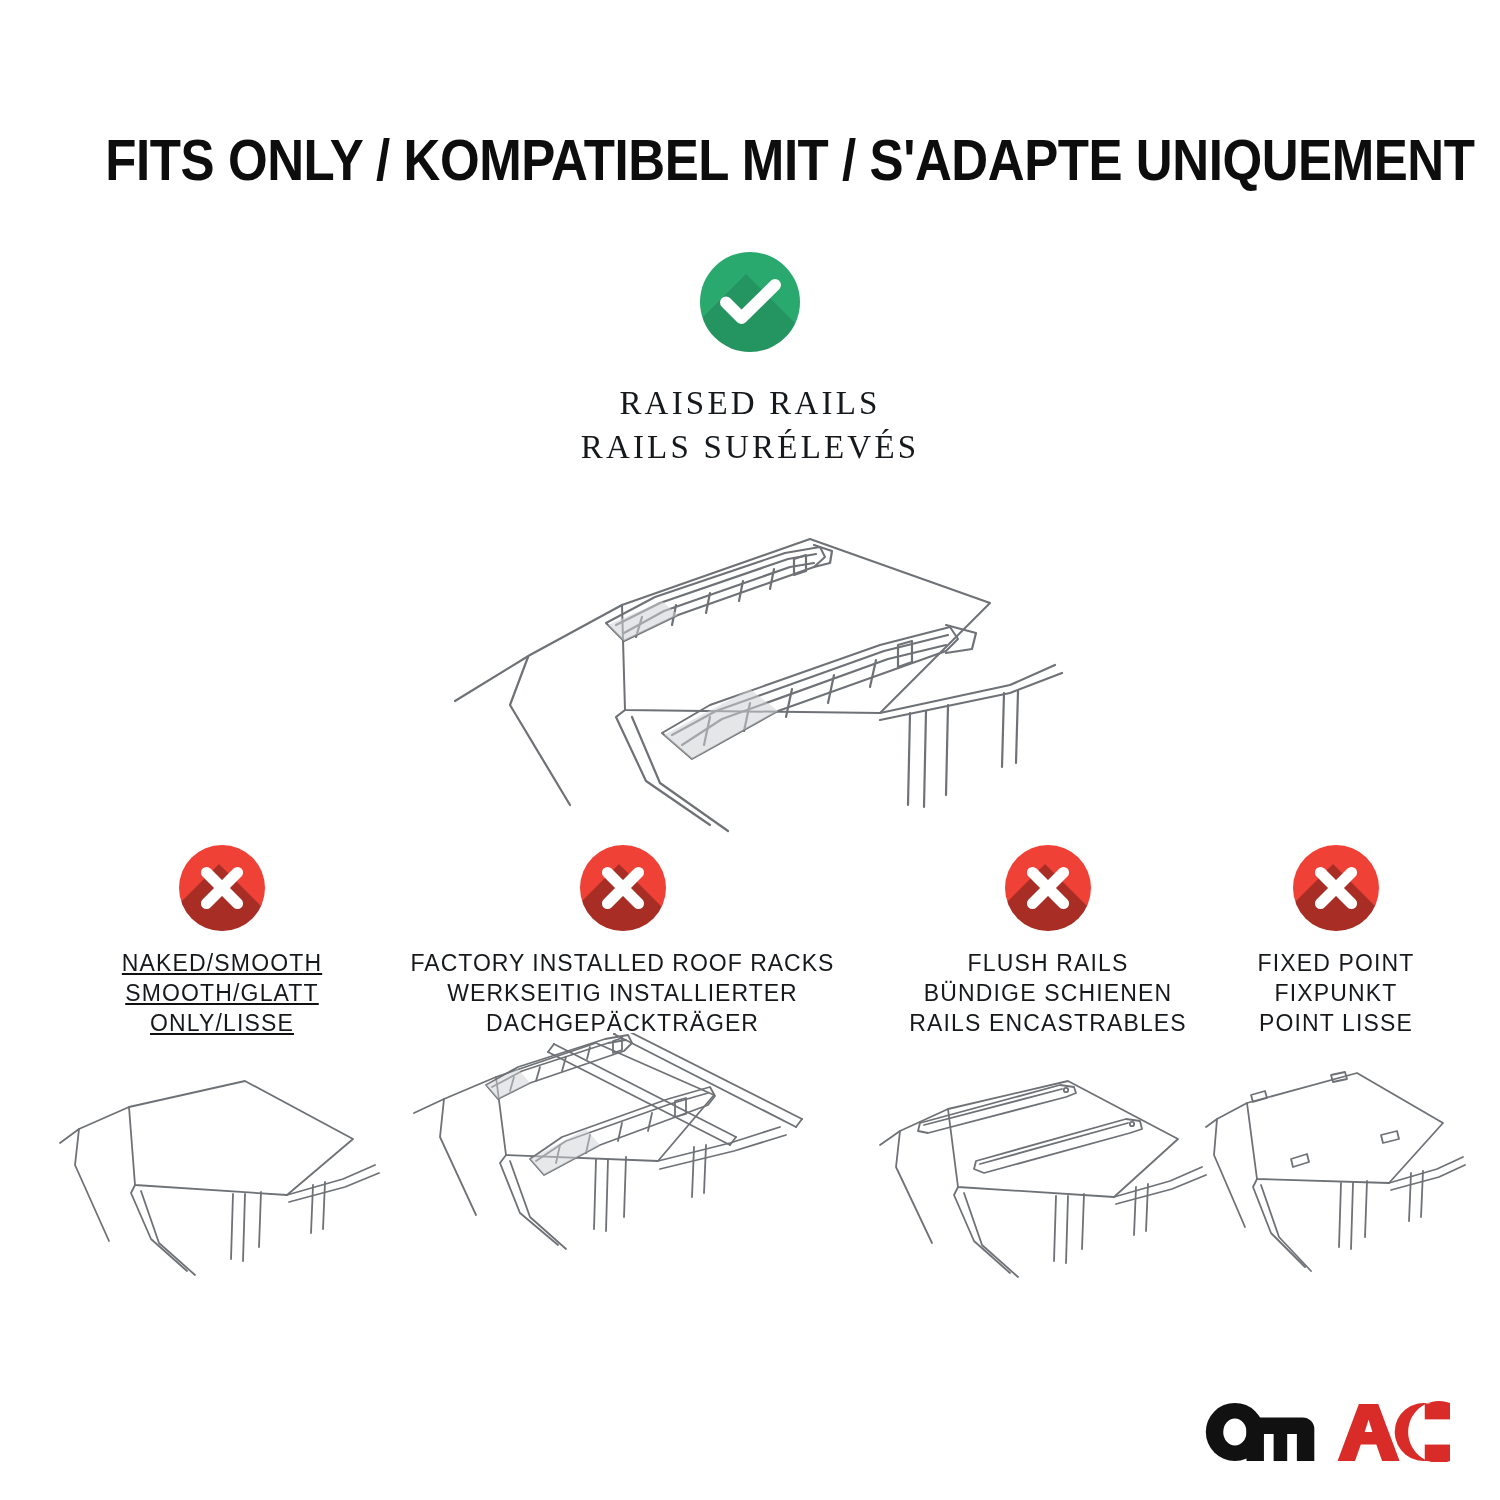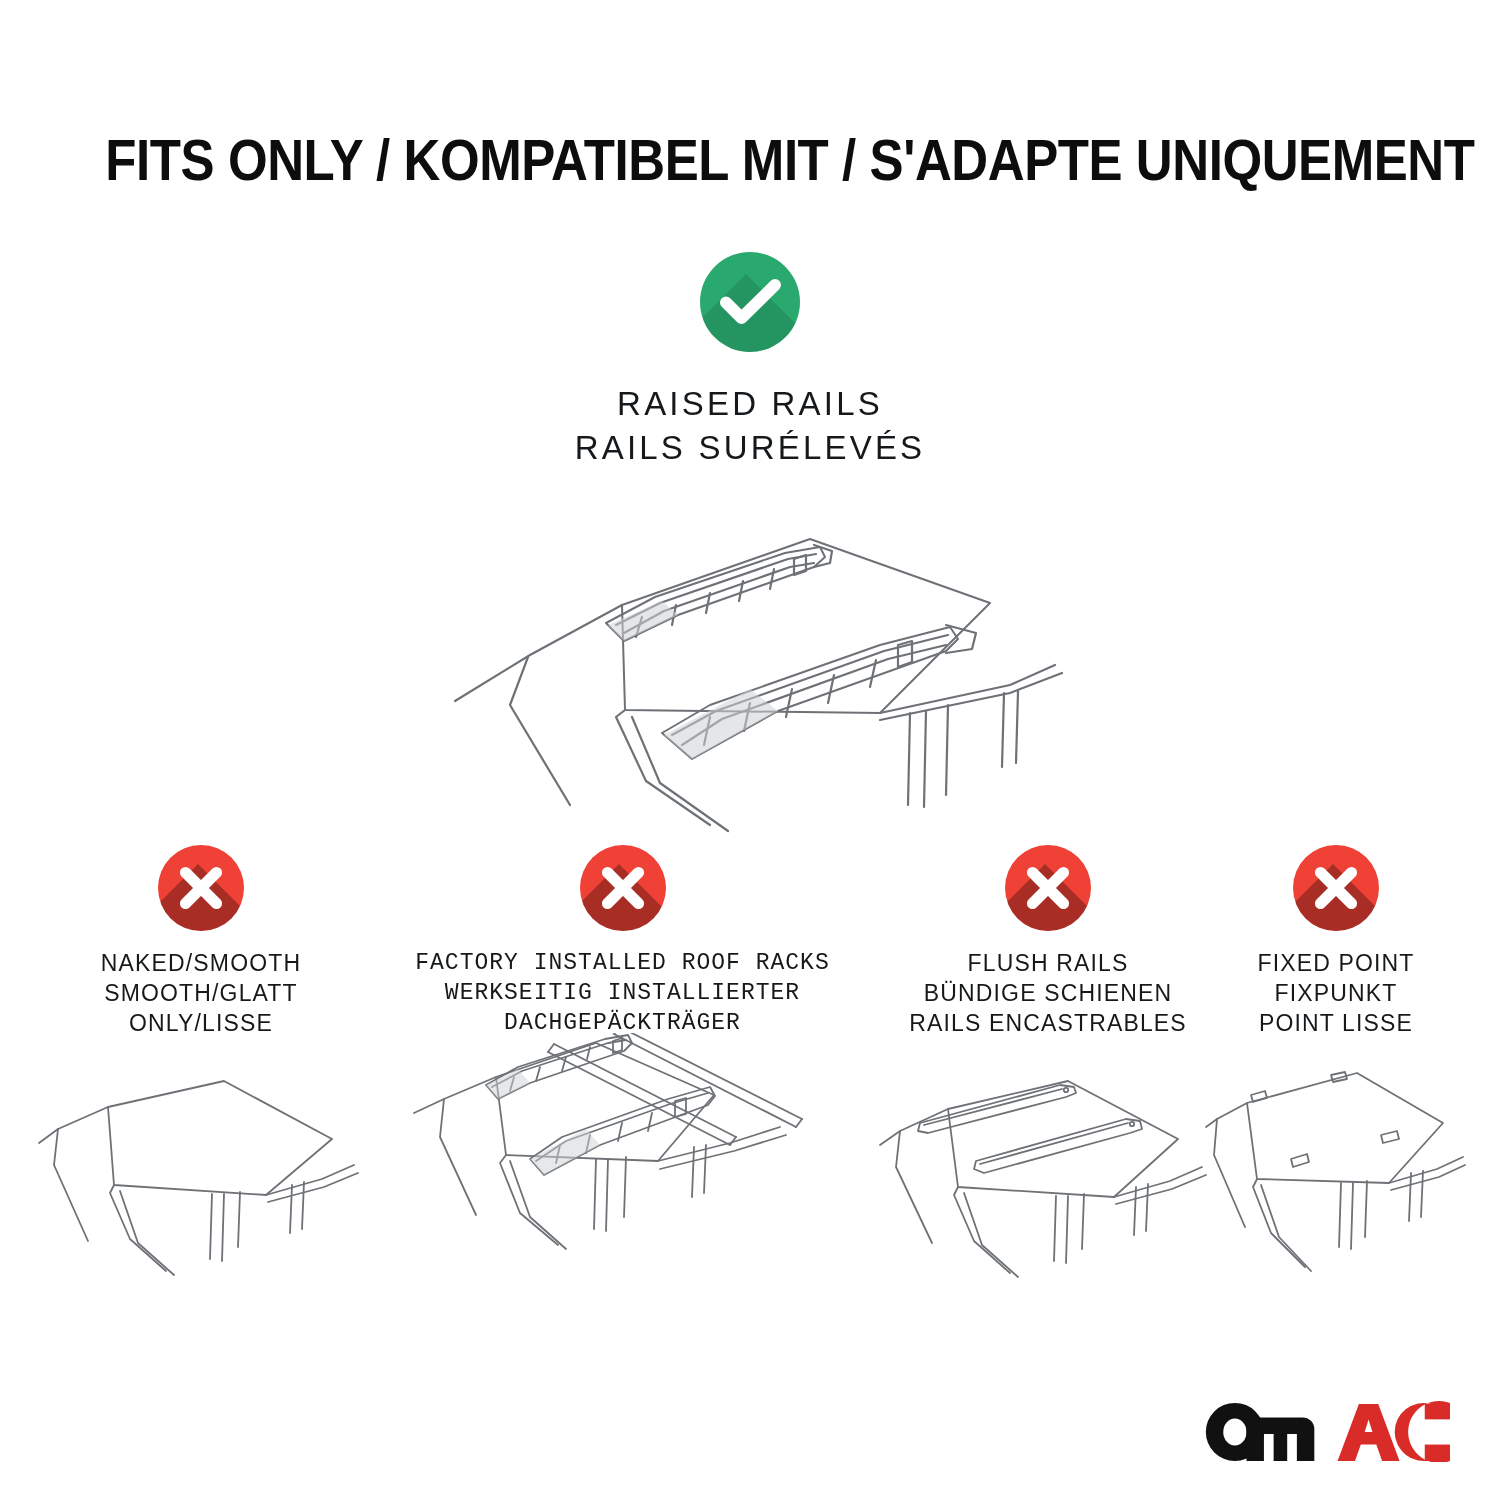--- a/index.html
+++ b/index.html
@@ -84,20 +84,21 @@
 
   .badge svg { position: absolute; inset: 0; }
 
   .hero-labels {
     margin-top: 30px;
     font-size: 33px;
     font-weight: 300;
     letter-spacing: 3.2px;
     line-height: 1.33;
     color: #15191c;
+    font-family: Liberation Serif, serif;
   }
   .hero-labels div { white-space: nowrap; }
 
   
   .hero-illus {
     position: absolute;
     top: 505px;
     left: 410px;
     width: 680px;
     height: 330px;
@@ -129,26 +130,26 @@
     white-space: nowrap;
   }
 
   .cell-illus {
     margin-top: 14px;
     height: 230px;
   }
   .cell-illus svg { width: 100%; height: 100%; display: block; }
 
   
-  #cell-1 { left: 36px;   width: 330px; }
+  #cell-1 { left: 57px;   width: 330px; text-decoration: underline; }
   #cell-2 { left: 400px;  width: 445px; }
   #cell-3 { left: 878px;  width: 340px; }
   #cell-4 { left: 1205px; width: 262px; }
 
-  #cell-2 .cell-labels { letter-spacing: 1.0px; font-family: Liberation Mono, monospace; }
+  #cell-2 .cell-labels { letter-spacing: 1.0px; }
   #cell-2 .cell-illus  { margin-top: -6px; }
   #cell-1 .cell-illus,
   #cell-3 .cell-illus,
   #cell-4 .cell-illus  { margin-top: 22px; }
 
   
   .logo {
     position: absolute;
     right: 48px;
     bottom: 38px;

